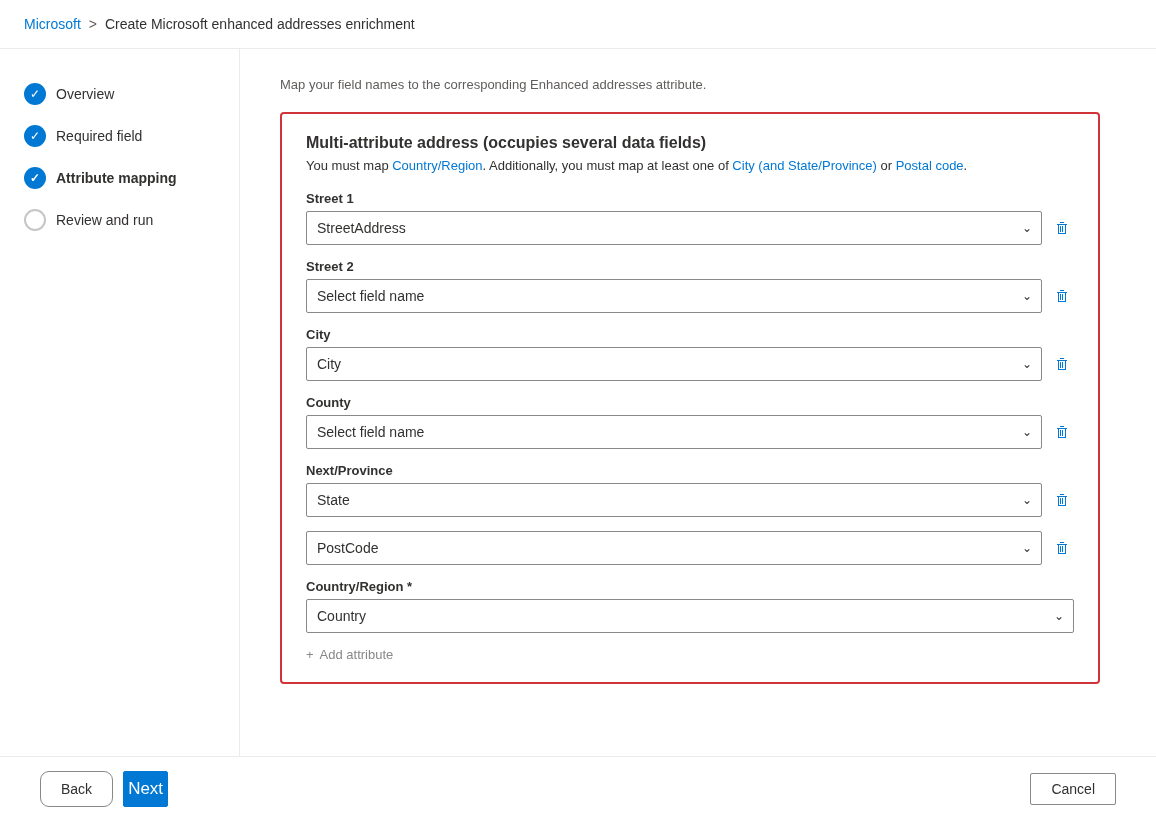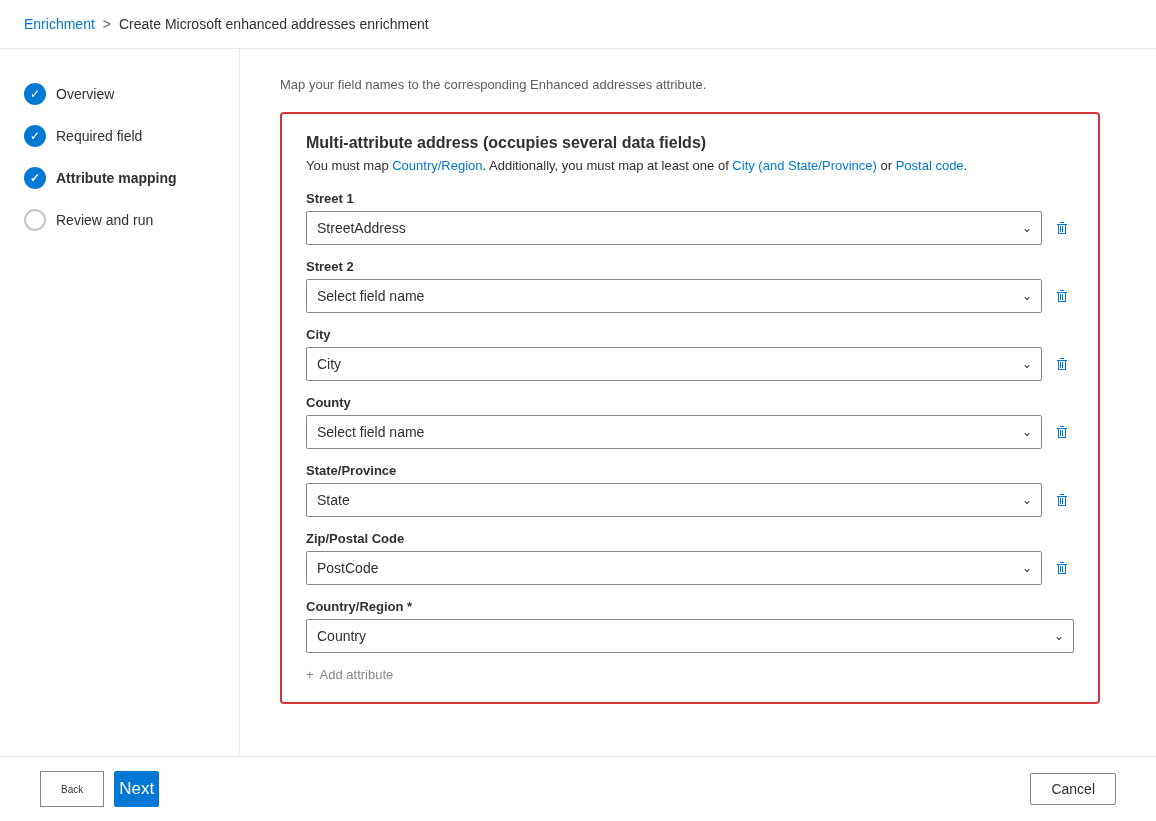--- a/index.html
+++ b/index.html
@@ -181,22 +181,22 @@
     }
     .footer-left {
       display: flex;
       gap: 10px;
     }
     .btn-back {
       background: #fff;
       border: 1px solid #8a8886;
       color: #323130;
       padding: 7px 20px;
-      font-size: 10px;
-      border-radius: 0;
+      font-size: 14px;
+      border-radius: 9px;
       cursor: pointer;
     }
     .btn-next {
       background: #0078d4;
       border: 1px solid #0078d4;
       color: #fff;
       padding: 7px 4px;
       font-size: 17px;
       border-radius: 2px;
       cursor: pointer;
@@ -211,21 +211,21 @@
       cursor: pointer;
     }
     .placeholder-text {
       color: #a19f9d;
     }
   </style>
 </head>
 <body>
 
 <div class="top-bar">
-  <a class="breadcrumb-link">Enrichment</a>
+  <a class="breadcrumb-link">Microsoft</a>
   <span class="breadcrumb-separator">&gt;</span>
   <span class="breadcrumb-current">Create Microsoft enhanced addresses enrichment</span>
 </div>
 
 <div class="layout">
   <div class="sidebar">
     <div class="sidebar-item">
       <div class="step-circle completed">
         <span class="step-check">✓</span>
       </div>
@@ -320,38 +320,37 @@
           </div>
           <button class="delete-btn">
             <svg width="16" height="16" viewBox="0 0 16 16">
               <path fill="#0078d4" d="M6 2h4v1H6V2zM3 4v1h1v9h8V5h1V4H3zm2 1h6v8H5V5zm2 1v6H6V6h1zm2 0v6H8V6h1z"></path>
             </svg>
           </button>
         </div>
       </div>
 
       <div class="field-group">
-        <div class="field-label">State/Province</div>
+        <div class="field-label">Next/Province</div>
         <div class="field-row">
           <div class="field-select-wrapper">
             <select>
               <option value="State">State</option>
             </select>
             <span class="chevron">⌄</span>
           </div>
           <button class="delete-btn">
             <svg width="16" height="16" viewBox="0 0 16 16">
               <path fill="#0078d4" d="M6 2h4v1H6V2zM3 4v1h1v9h8V5h1V4H3zm2 1h6v8H5V5zm2 1v6H6V6h1zm2 0v6H8V6h1z"></path>
             </svg>
           </button>
         </div>
       </div>
 
       <div class="field-group">
-        <div class="field-label">Zip/Postal Code</div>
         <div class="field-row">
           <div class="field-select-wrapper">
             <select>
               <option value="PostCode">PostCode</option>
             </select>
             <span class="chevron">⌄</span>
           </div>
           <button class="delete-btn">
             <svg width="16" height="16" viewBox="0 0 16 16">
               <path fill="#0078d4" d="M6 2h4v1H6V2zM3 4v1h1v9h8V5h1V4H3zm2 1h6v8H5V5zm2 1v6H6V6h1zm2 0v6H8V6h1z"></path>

